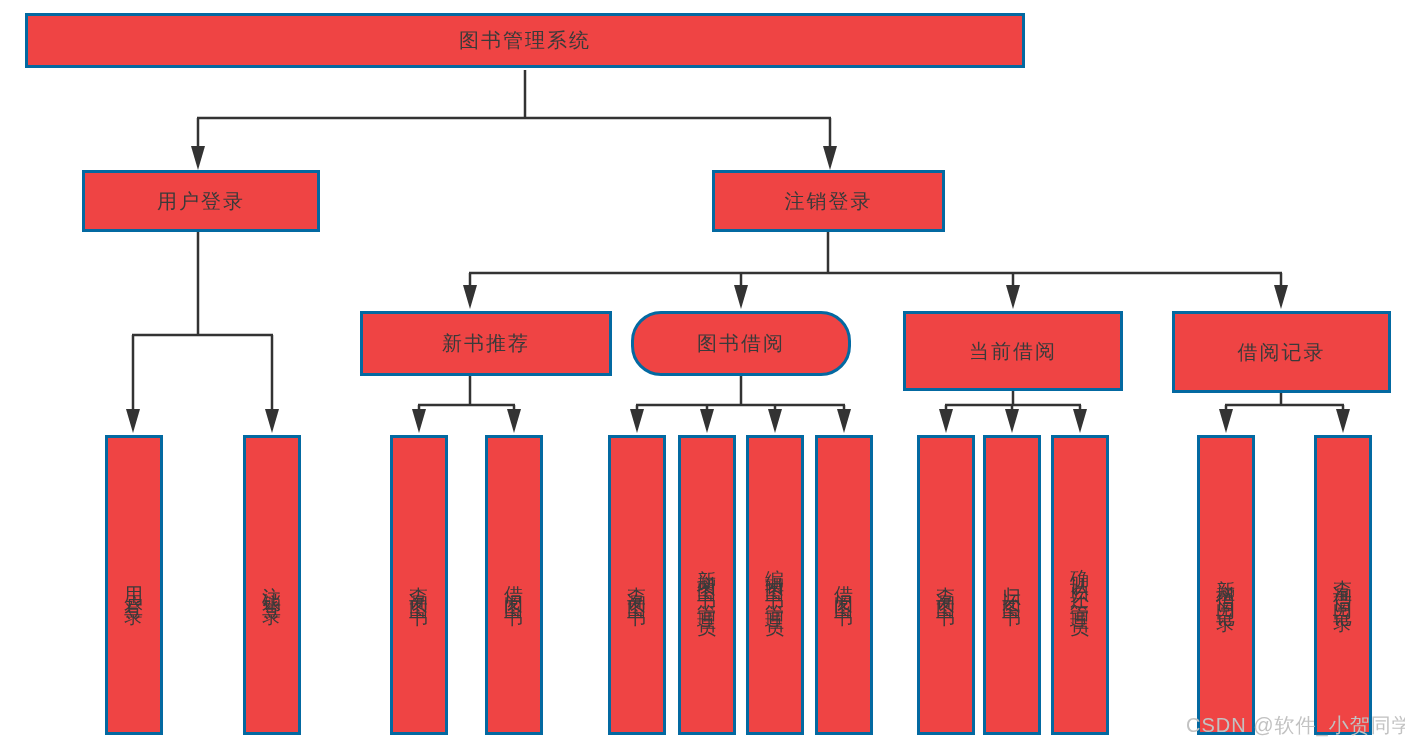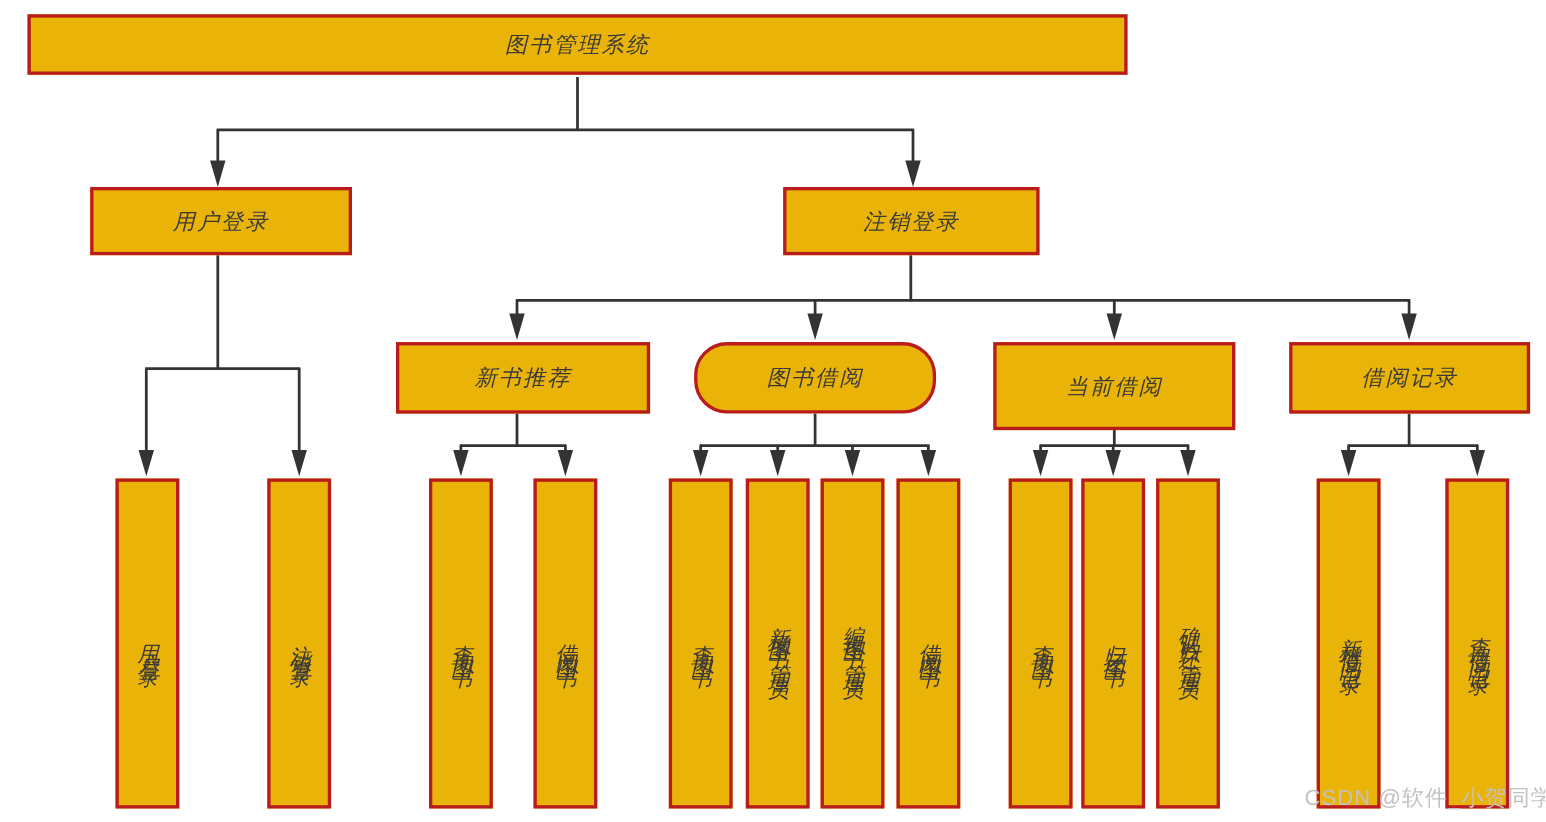--- a/index.html
+++ b/index.html
@@ -18,28 +18,27 @@
   svg.connectors {
     position: absolute;
     left: 0; top: 0;
     width: 1405px;
     height: 747px;
     z-index: 1;
   }
   .node {
     position: absolute;
     box-sizing: border-box;
-    border: 3px solid #b91c1c;
-    background: #eab308;
+    border: 3px solid #0369a1;
+    background: #ef4444;
     display: flex;
     align-items: center;
     justify-content: center;
     color: #3a3a3a;
     z-index: 2;
-    font-style: italic;
   }
   .hbox {
     font-size: 20px;
     letter-spacing: 2px;
     white-space: nowrap;
   }
   .vbox span.vtext {
     writing-mode: vertical-rl;
     text-orientation: mixed;
     font-size: 19px;
@@ -139,24 +138,24 @@
       <line x1="1343" y1="405" x2="1343" y2="412"></line>
       <polygon points="1336,409 1350,409 1343,433"></polygon>
     </g>
   </svg>
 
   <div class="node hbox" style="left:25px; top:13px; width:1000px; height:55px;">图书管理系统</div>
 
   <div class="node hbox" style="left:82px; top:170px; width:238px; height:62px;">用户登录</div>
   <div class="node hbox" style="left:712px; top:170px; width:233px; height:62px;">注销登录</div>
 
-  <div class="node hbox" style="left:360px; top:311px; width:231px; height:65px;">新书推荐</div>
+  <div class="node hbox" style="left:360px; top:311px; width:252px; height:65px;">新书推荐</div>
   <div class="node hbox" style="left:631px; top:311px; width:220px; height:65px;border-radius:30px;">图书借阅</div>
   <div class="node hbox" style="left:903px; top:311px; width:220px; height:80px;">当前借阅</div>
-  <div class="node hbox" style="left:1172px; top:311px; width:219px; height:65px;">借阅记录</div>
+  <div class="node hbox" style="left:1172px; top:311px; width:219px; height:82px;">借阅记录</div>
 
   <div class="node vbox" style="left:105px; top:435px; width:58px; height:300px;">
     <span class="vtext">用户登录</span>
   </div>
   <div class="node vbox" style="left:243px; top:435px; width:58px; height:300px;">
     <span class="vtext">注销登录</span>
   </div>
 
   <div class="node vbox" style="left:390px; top:435px; width:58px; height:300px;">
     <span class="vtext">查询图书</span>

